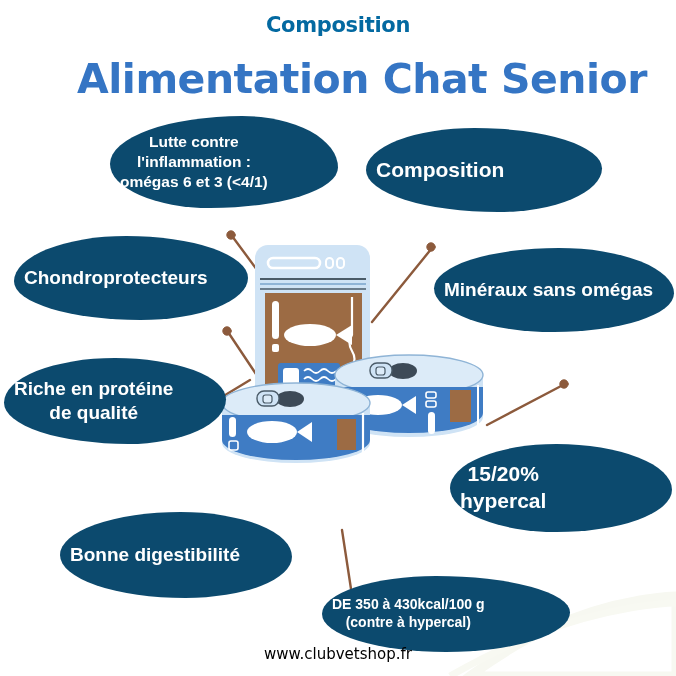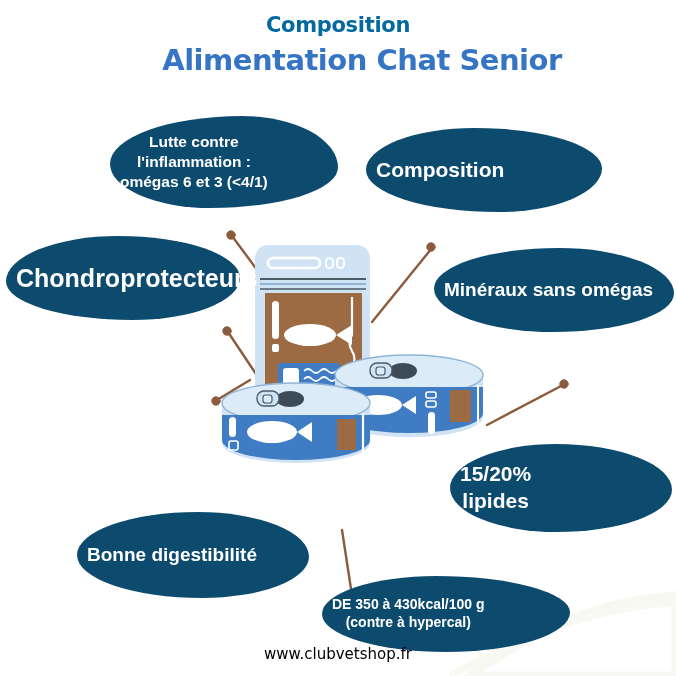--- a/index.html
+++ b/index.html
@@ -39,23 +39,23 @@
   .subtitle {
     margin: 0;
     padding-top: 13px;
     font-size: 21px;
     font-weight: bold;
     letter-spacing: -0.3px;
     color: #0369a1;
     font-family: "DejaVu Sans", sans-serif;
   }
   .maintitle {
-    margin: 0;
+    margin: 12px;
     padding-top: 6px;
-    font-size: 29px;
+    font-size: 41px;
     font-weight: bold;
     letter-spacing: -0.5px;
     color: #3575c4;
     font-family: "DejaVu Sans", sans-serif;
     padding-left: 48px;
   }
 
   
   .connectors {
     position: absolute;
@@ -88,33 +88,33 @@
     box-sizing: border-box;
     padding: 6px 10px;
     background: #0c4a6e;
   }
   .b-omega   { left: 110px; top: 116px;  width: 228px; height: 92px;
                border-radius: 58% 42% 56% 44% / 52% 56% 44% 48%;
                font-size: 15.5px; }
   .b-anti    { left: 366px; top: 128px;  width: 236px; height: 84px;
                border-radius: 46% 54% 44% 56% / 50% 48% 52% 50%;
                font-size: 21px; }
-  .b-chondro { left: 6px;   top: 236px;  width: 234px; height: 84px;
+  .b-chondro { left: 14px;   top: 236px;  width: 234px; height: 84px;
                border-radius: 48% 52% 46% 54% / 54% 50% 50% 46%;
-               font-size: 25px; }
+               font-size: 19px; }
   .b-mineraux{ left: 434px; top: 248px;  width: 240px; height: 84px;
                border-radius: 52% 48% 50% 50% / 48% 54% 46% 52%;
                font-size: 19px; }
   .b-proteine{ left: 4px;   top: 358px;  width: 222px; height: 86px;
                border-radius: 50% 50% 44% 56% / 52% 48% 52% 48%;
                font-size: 19px; }
   .b-lipides { left: 450px; top: 444px;  width: 222px; height: 88px;
                border-radius: 48% 52% 52% 48% / 50% 52% 48% 50%;
                font-size: 21px; }
-  .b-digest  { left: 77px;  top: 512px;  width: 232px; height: 86px;
+  .b-digest  { left: 60px;  top: 512px;  width: 232px; height: 86px;
                border-radius: 52% 48% 46% 54% / 50% 52% 48% 50%;
                font-size: 19px; }
   .b-kcal    { left: 322px; top: 576px;  width: 248px; height: 76px;
                border-radius: 46% 54% 50% 50% / 50% 48% 52% 50%;
                font-size: 14px; }
 
   
   .footer {
     position: absolute;
     left: 0;
@@ -270,25 +270,31 @@
   </div>
 
   <div class="bubble b-chondro">
     <span>Chondroprotecteurs</span>
   </div>
 
   <div class="bubble b-mineraux">
     <span>Minéraux sans omégas</span>
   </div>
 
+  <div class="bubble b-proteine">
+    <span>
+      <span>Riche en protéine</span><br>
+      <span>de qualité</span>
+    </span>
+  </div>
 
   <div class="bubble b-lipides">
     <span>
       <span>15/20%</span><br>
-      <span>lipides</span>
+      <span>hypercal</span>
     </span>
   </div>
 
   <div class="bubble b-digest">
     <span>Bonne digestibilité</span>
   </div>
 
   <div class="bubble b-kcal">
     <span>
       <span>DE 350 à 430kcal/100 g</span><br>

